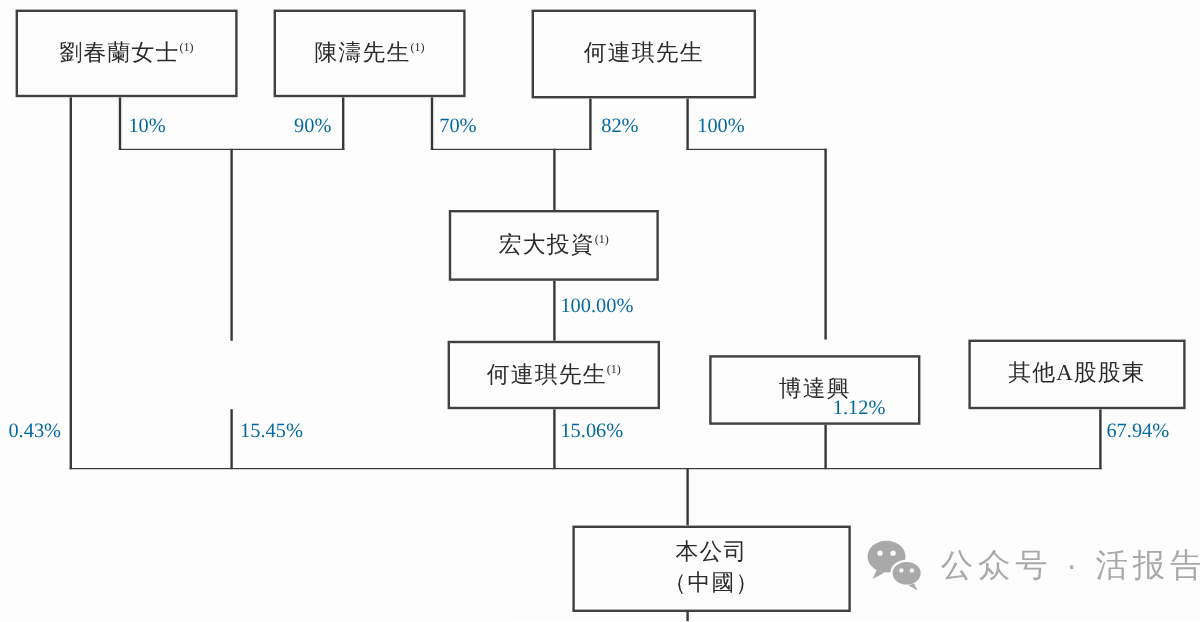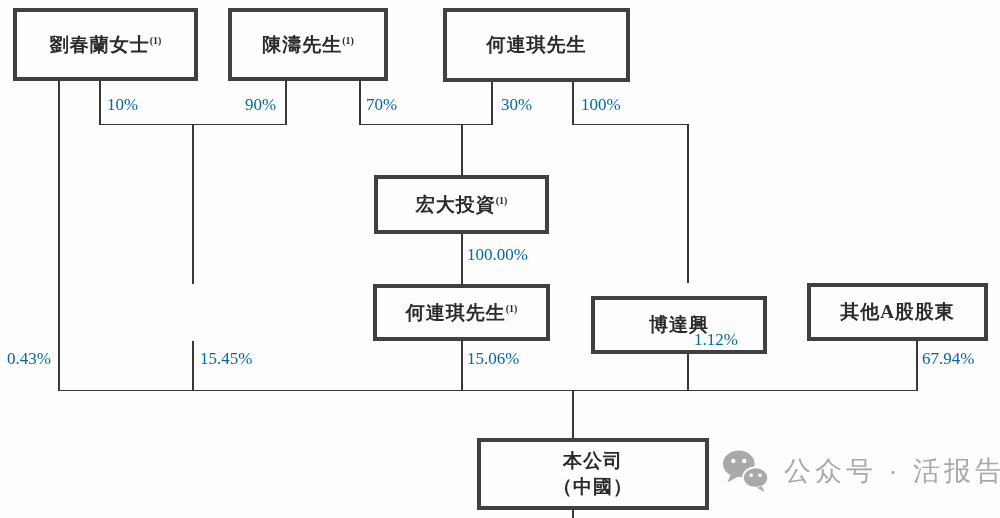--- a/index.html
+++ b/index.html
@@ -8,31 +8,30 @@
     width: 1000px;
     height: 518px;
     background: #fdfdfd;
     font-family: "Liberation Serif", "DejaVu Serif", serif;
     color: #2b2b2b;
     overflow: hidden;
   }
   .node {
     position: absolute;
     box-sizing: border-box;
-    border: 4px solid #404040;
+    border: 2px solid #404040;
     background: #fdfdfd;
     display: flex;
     flex-direction: column;
     align-items: center;
     justify-content: center;
     font-size: 19px;
     letter-spacing: 1px;
     text-align: center;
     line-height: 1.35;
-    font-weight: bold;
   }
   .node sup {
     font-size: 10px;
     letter-spacing: 0;
     vertical-align: super;
     line-height: 0;
   }
   .vline { position: absolute; width: 1.5px; background: #383838; }
   .hline { position: absolute; height: 1.5px; background: #383838; }
   .pct {
@@ -112,21 +111,21 @@
   </div>
 
   <div class="node" style="left:477px;top:438px;width:232px;height:72px">
     <span>本公司</span>
     <span>（中國）</span>
   </div>
 
   <div class="pct" style="left:107px;top:95px">10%</div>
   <div class="pct" style="left:245px;top:95px">90%</div>
   <div class="pct" style="left:366px;top:95px">70%</div>
-  <div class="pct" style="left:501px;top:95px">30%</div>
+  <div class="pct" style="left:501px;top:95px">82%</div>
   <div class="pct" style="left:581px;top:95px">100%</div>
   <div class="pct" style="left:467px;top:245px">100.00%</div>
   <div class="pct" style="left:7px;top:349px">0.43%</div>
   <div class="pct" style="left:200px;top:349px">15.45%</div>
   <div class="pct" style="left:467px;top:349px">15.06%</div>
   <div class="pct" style="left:694px;top:330px">1.12%</div>
   <div class="pct" style="left:922px;top:349px">67.94%</div>
 
   <div class="watermark">
     <span>

